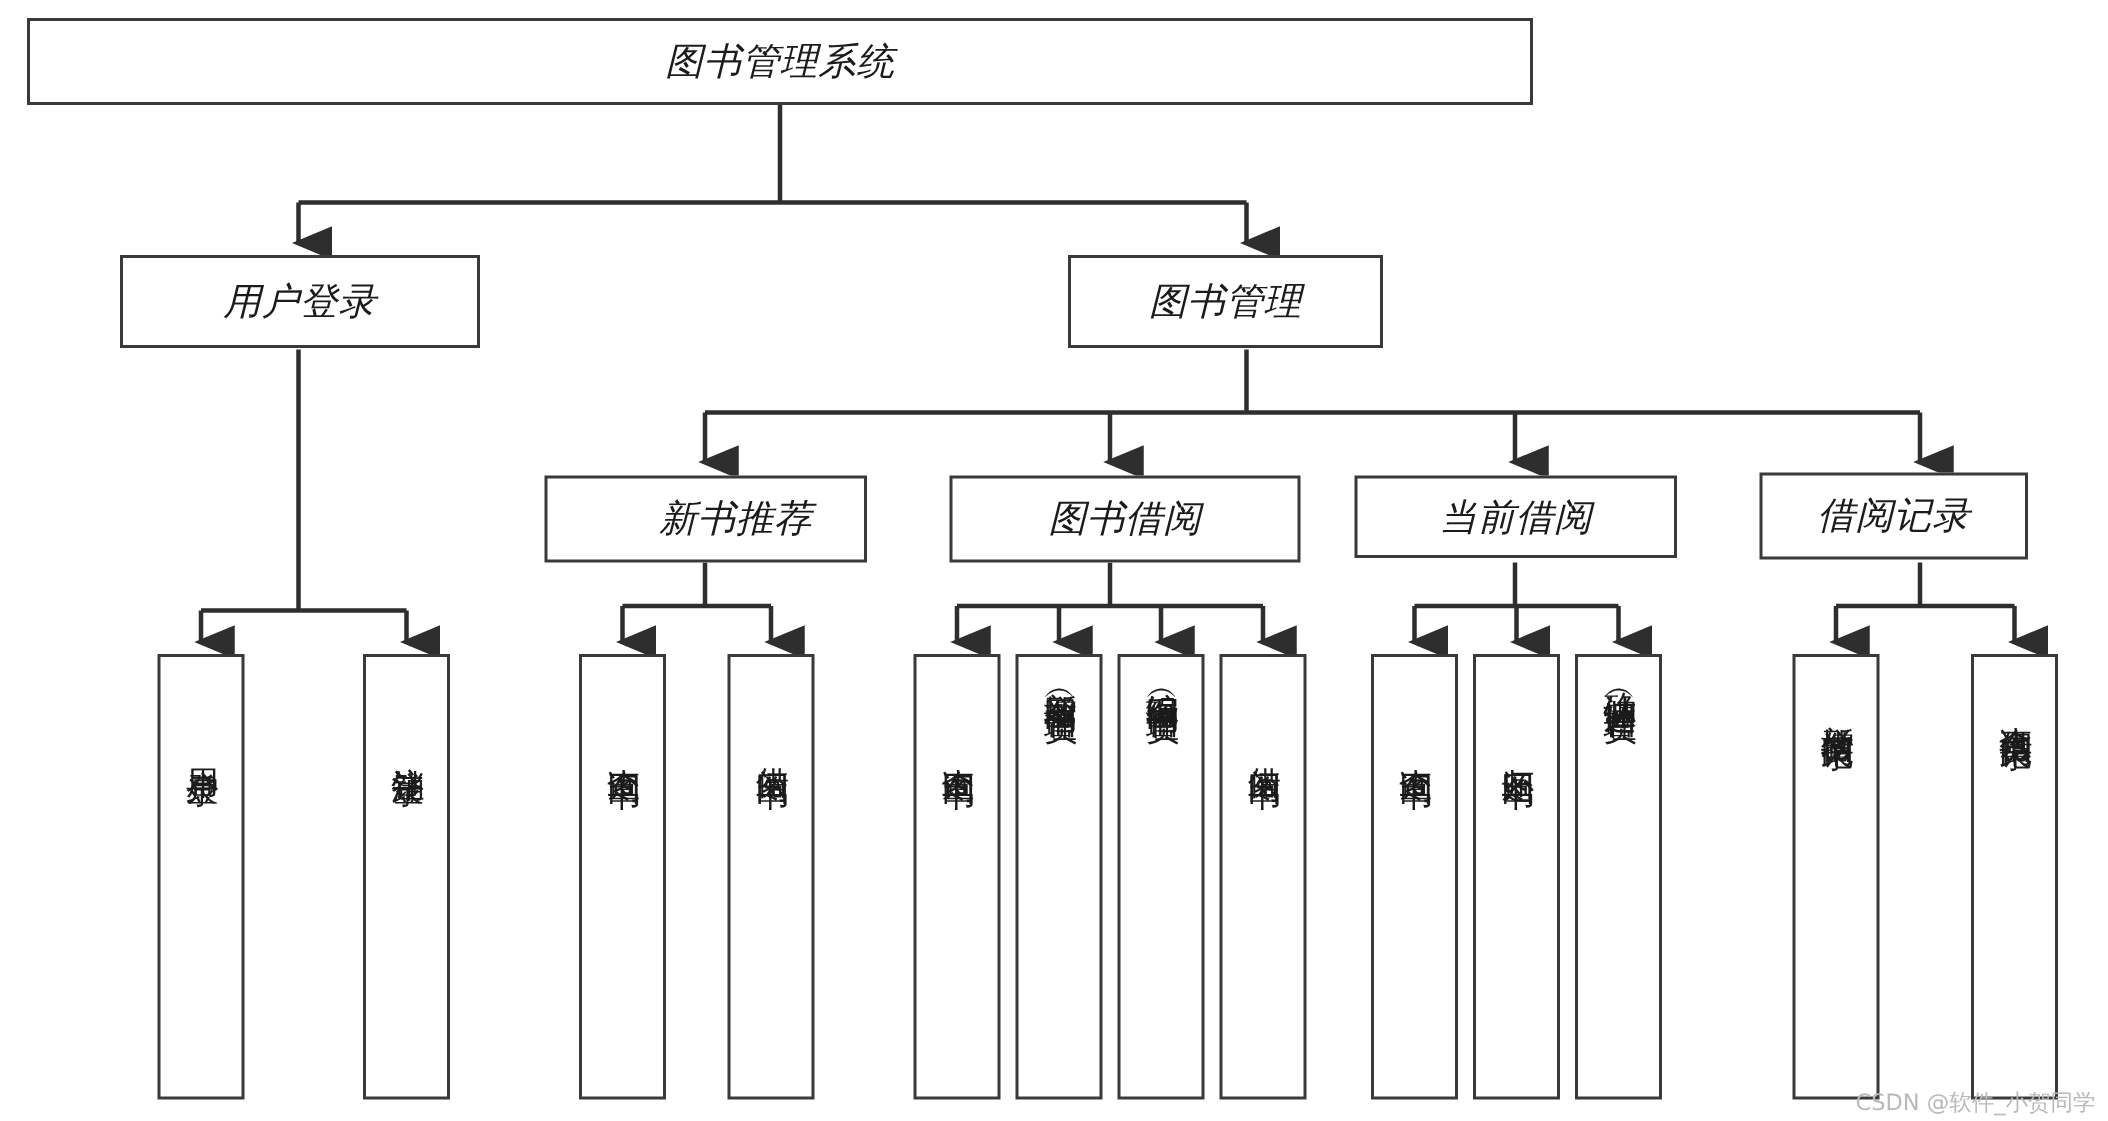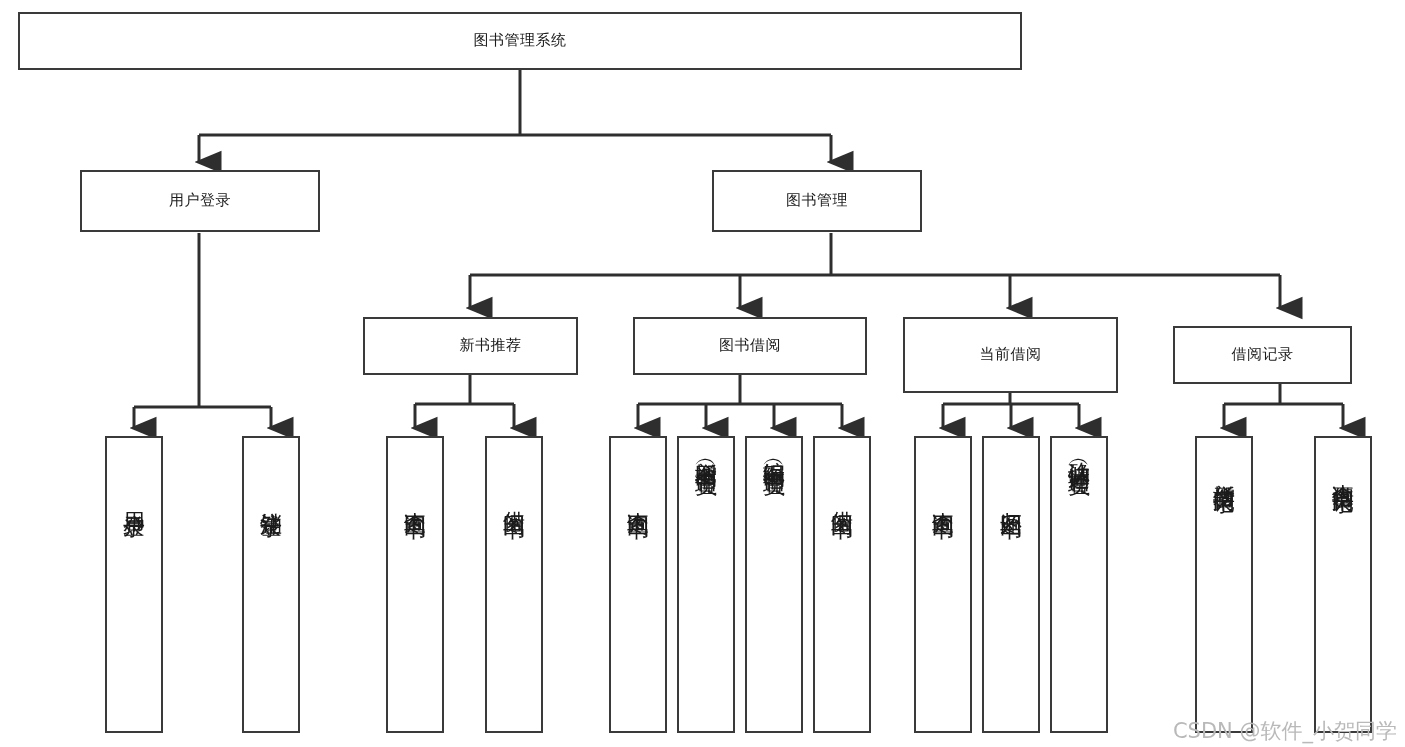--- a/index.html
+++ b/index.html
@@ -37,22 +37,23 @@
     color: #1b1b1b;
     z-index: 2;
   }
   .node .label {
     display: block;
     text-align: center;
     line-height: 1.18;
     letter-spacing: 0.5px;
   }
   .node.horizontal .label {
-    font-size: 15px;
+    font-size: 25px;
     white-space: nowrap;
+    font-style: italic;
   }
   .node.vertical {
     align-items: flex-start;
     padding-top: 4px;
   }
   .node.vertical .label {
     writing-mode: vertical-rl;
     text-orientation: upright;
     font-size: 22px;
     letter-spacing: 2px;
@@ -65,21 +66,21 @@
   .node.vertical.midlong .label {
     margin-top: 24px;
   }
   .node.vertical.tall .label {
     margin-top: 2px;
   }
   #watermark {
     position: absolute;
     right: 8px;
     bottom: 2px;
-    font-size: 21px;
+    font-size: 15px;
     color: #b9b9b9;
     white-space: nowrap;
     z-index: 5;
     font-family: "DejaVu Sans", "Liberation Sans", sans-serif;
   }
 </style>
 </head>
 <body>
 
 <div id="canvas">
@@ -148,25 +149,25 @@
   </div>
 
   <div class="node horizontal" style="left:363px; top:317px; width:215px; height:58px;padding-left:40px;">
     <span class="label">新书推荐</span>
   </div>
 
   <div class="node horizontal" style="left:633px; top:317px; width:234px; height:58px;">
     <span class="label">图书借阅</span>
   </div>
 
-  <div class="node horizontal" style="left:903px; top:317px; width:215px; height:76px;">
+  <div class="node horizontal" style="left:903px; top:317px; width:215px; height:55px;">
     <span class="label">当前借阅</span>
   </div>
 
-  <div class="node horizontal" style="left:1173px; top:326px; width:179px; height:58px;">
+  <div class="node horizontal" style="left:1173px; top:315px; width:179px; height:58px;">
     <span class="label">借阅记录</span>
   </div>
 
   <div class="node vertical mid" style="left:105px; top:436px; width:58px; height:297px;">
     <span class="label">用户登录</span>
   </div>
 
   <div class="node vertical mid" style="left:242px; top:436px; width:58px; height:297px;">
     <span class="label">注销登录</span>
   </div>

